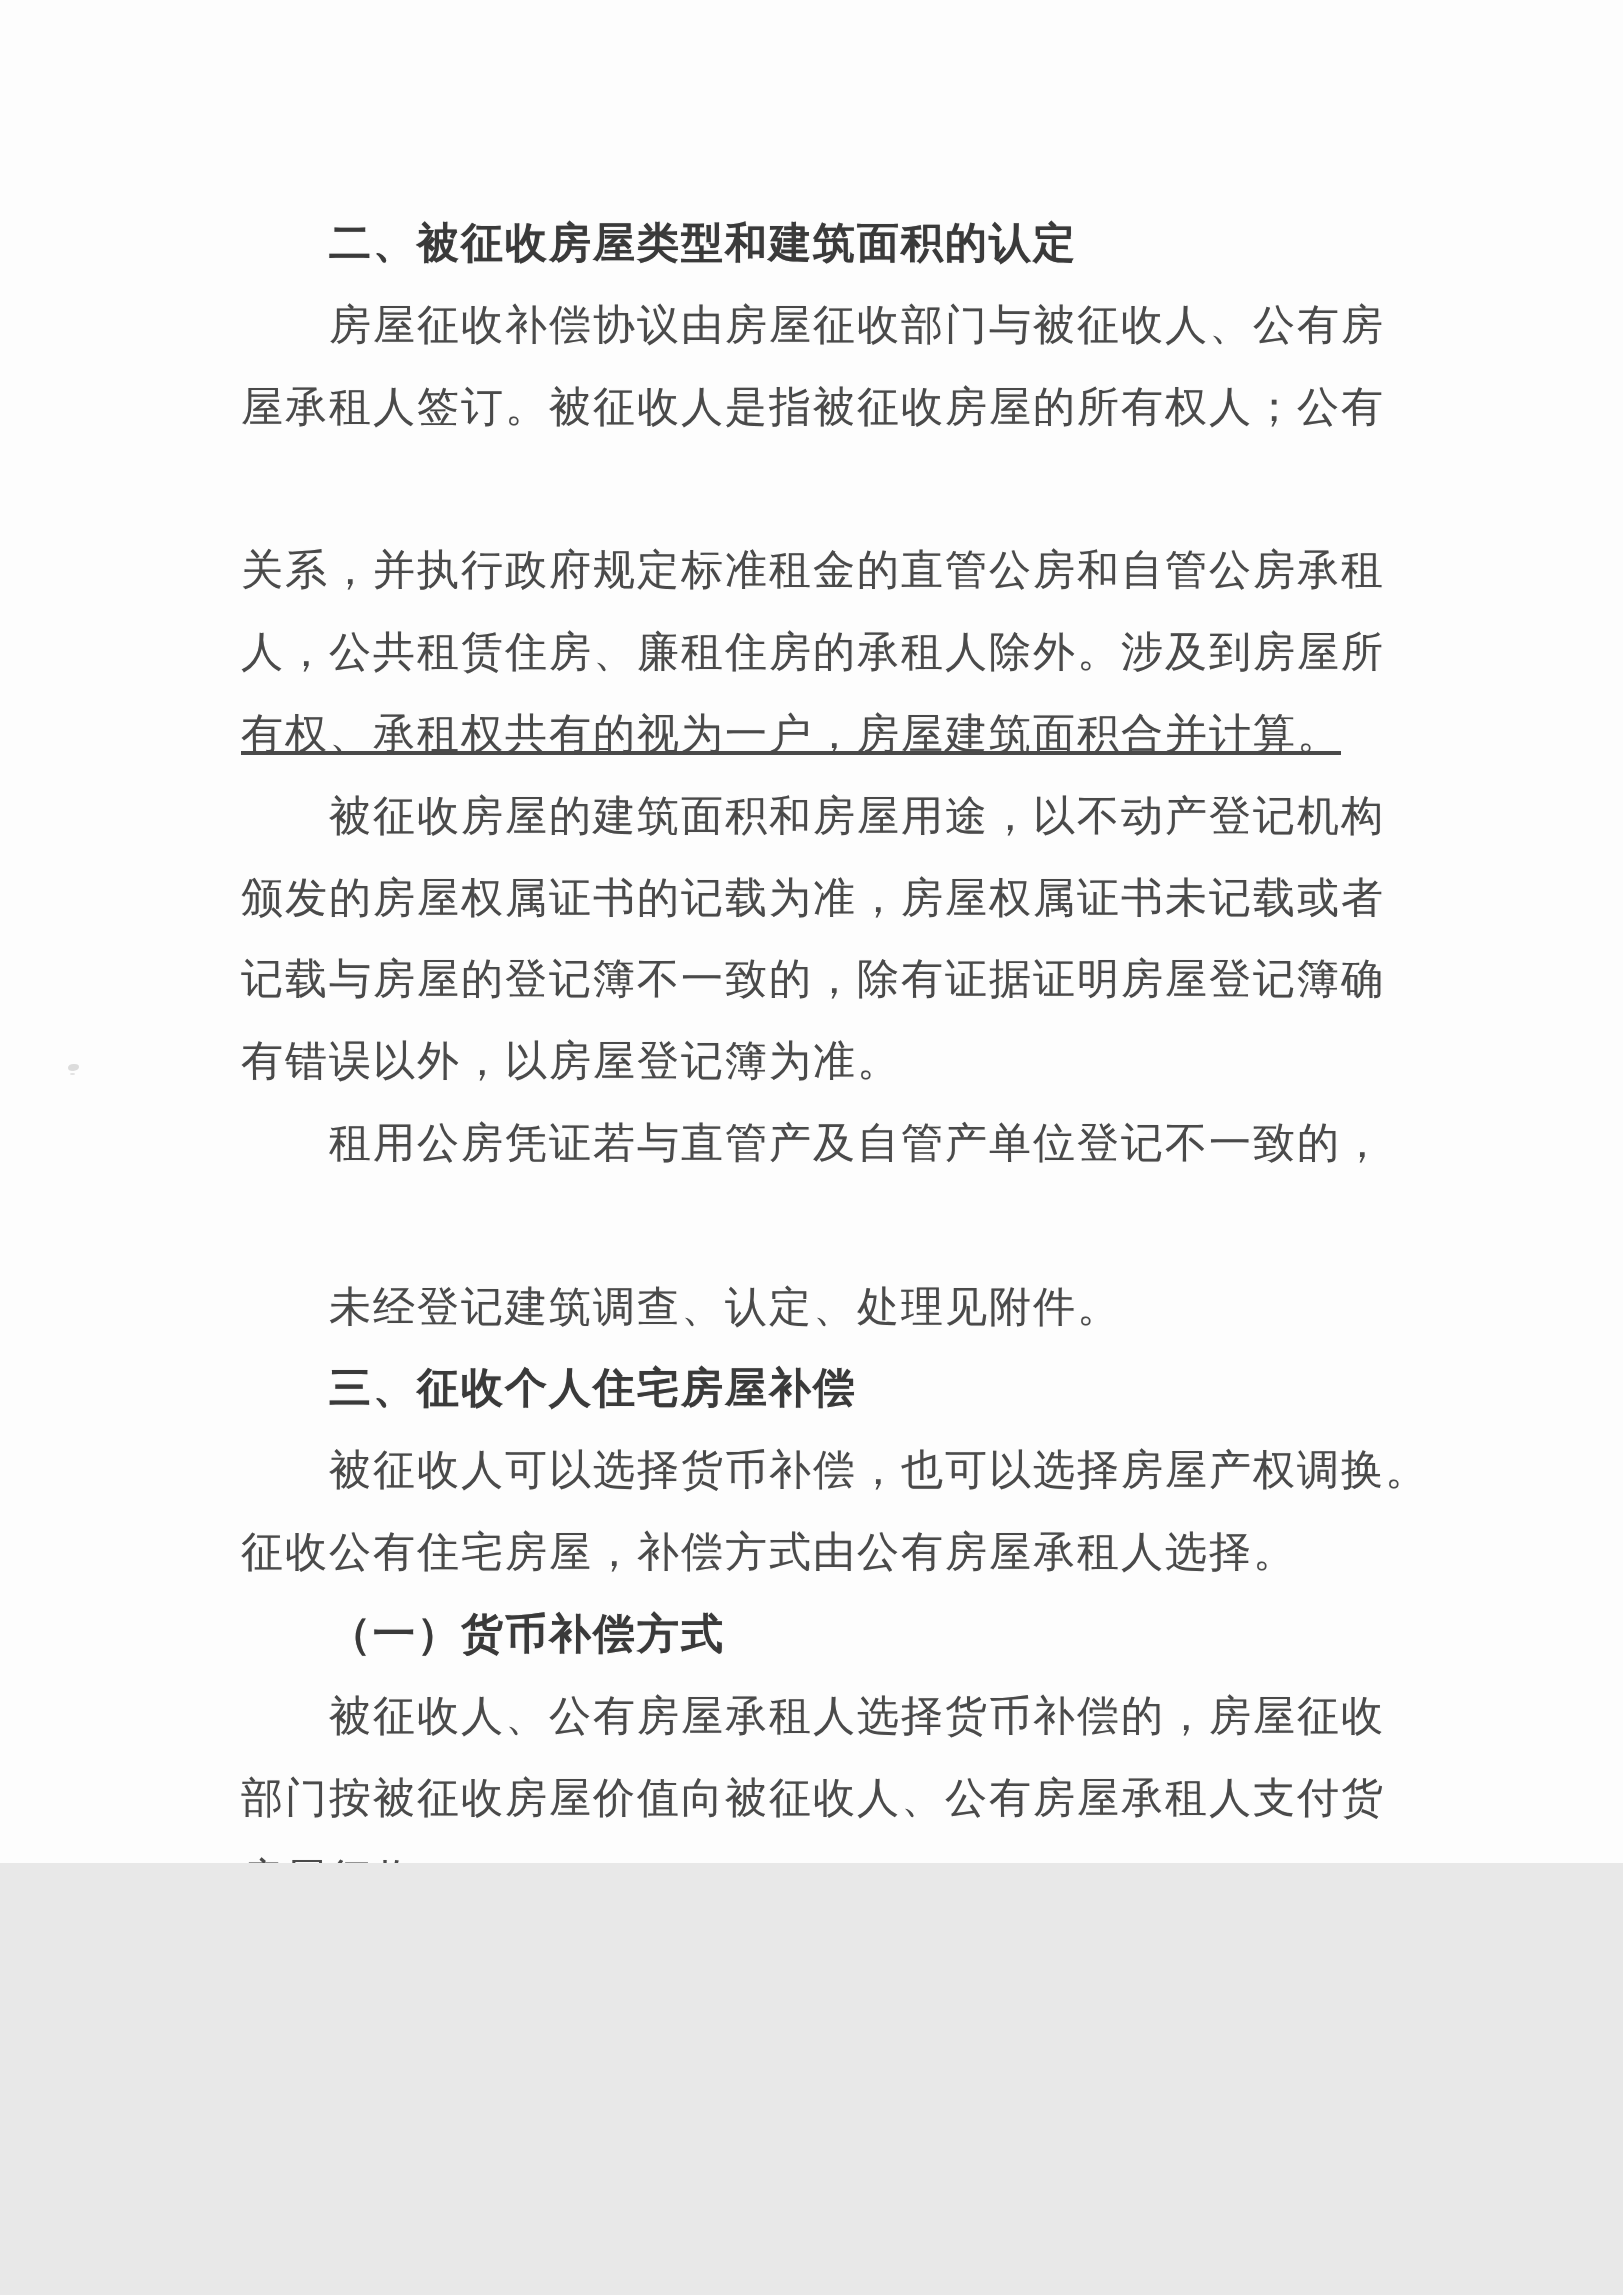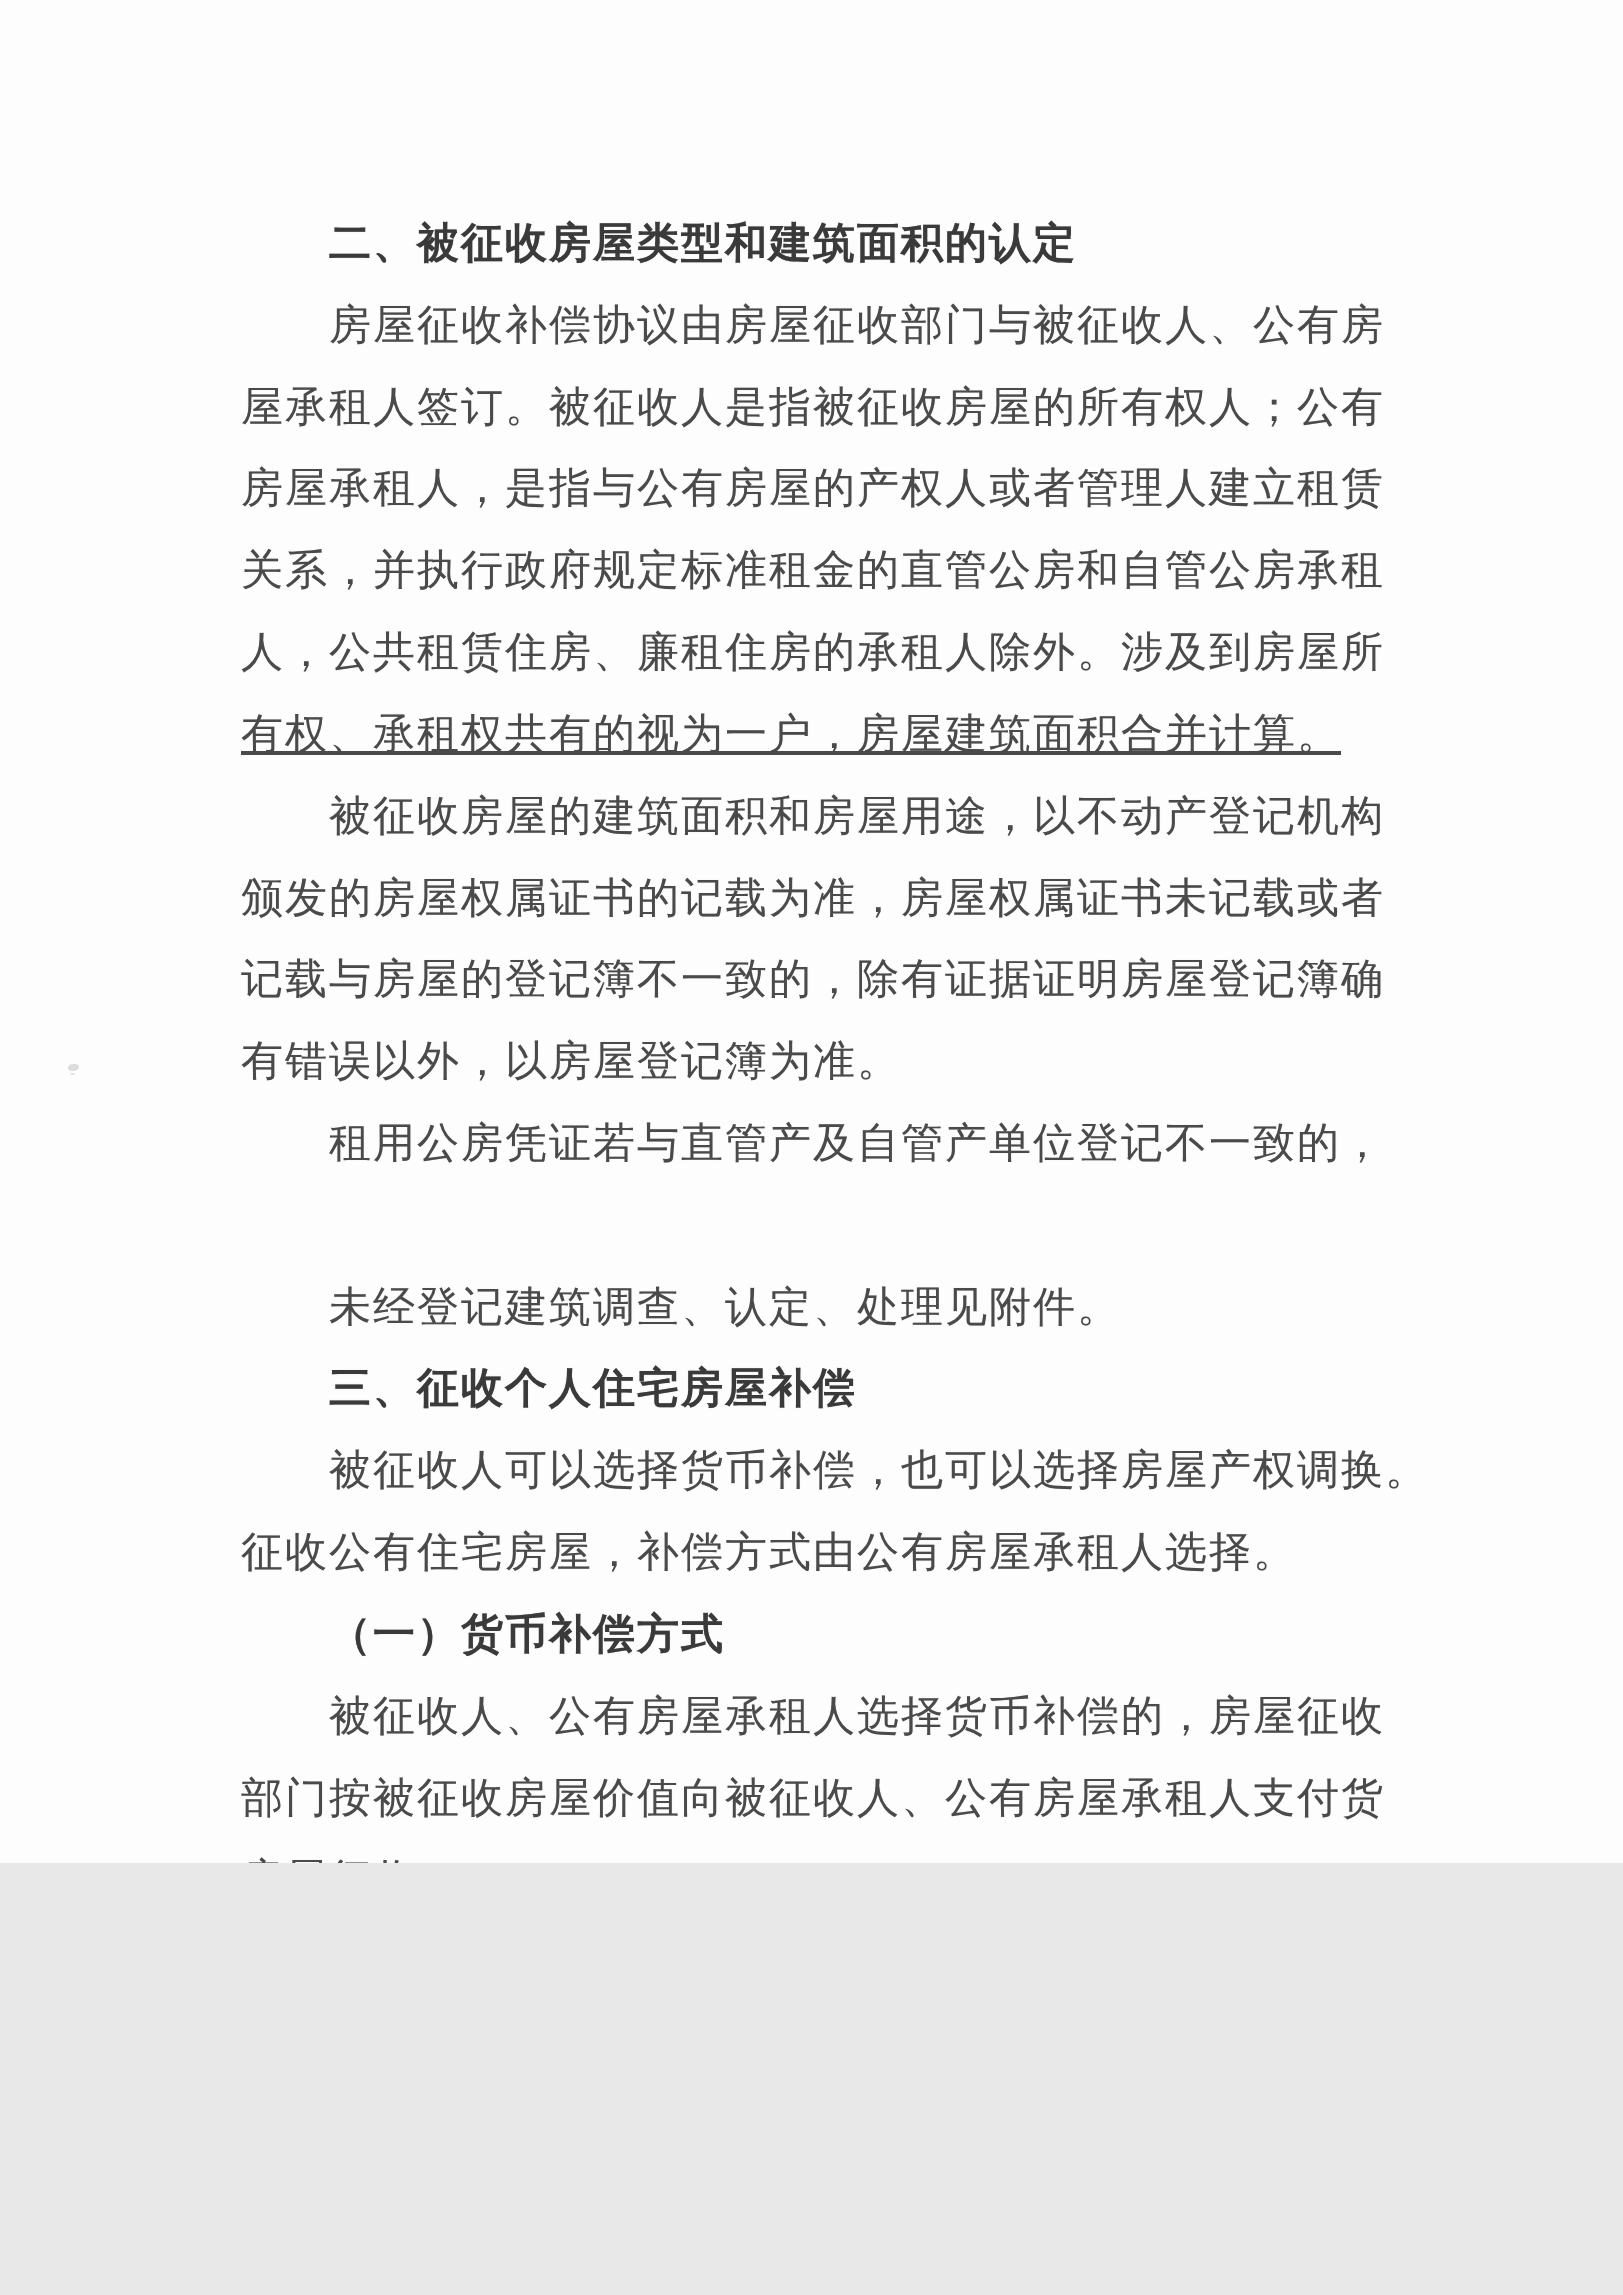--- a/index.html
+++ b/index.html
@@ -60,21 +60,20 @@
   }
 </style>
 </head>
 <body>
 
 <div class="page">
   <div class="textblock" id="lines">
       <div class="line indent bold" style="top: 218px;">二、被征收房屋类型和建筑面积的认定</div>
       <div class="line indent" style="top: 300px;">房屋征收补偿协议由房屋征收部门与被征收人、公有房</div>
       <div class="line" style="top: 382px;">屋承租人签订。被征收人是指被征收房屋的所有权人；公有</div>
-      <div class="line" style="top: 463px;">房屋承租人，是指与公有房屋的产权人或者管理人建立租赁</div>
       <div class="line" style="top: 545px;">关系，并执行政府规定标准租金的直管公房和自管公房承租</div>
       <div class="line" style="top: 627px;">人，公共租赁住房、廉租住房的承租人除外。涉及到房屋所</div>
       <div class="line" style="top: 709px; text-decoration: underline;">有权、承租权共有的视为一户，房屋建筑面积合并计算。</div>
       <div class="line indent" style="top: 791px;">被征收房屋的建筑面积和房屋用途，以不动产登记机构</div>
       <div class="line" style="top: 873px;">颁发的房屋权属证书的记载为准，房屋权属证书未记载或者</div>
       <div class="line" style="top: 954px;">记载与房屋的登记簿不一致的，除有证据证明房屋登记簿确</div>
       <div class="line" style="top: 1036px;">有错误以外，以房屋登记簿为准。</div>
       <div class="line indent" style="top: 1118px;">租用公房凭证若与直管产及自管产单位登记不一致的，</div>
       <div class="line indent" style="top: 1282px;">未经登记建筑调查、认定、处理见附件。</div>
       <div class="line indent bold" style="top: 1363px;">三、征收个人住宅房屋补偿</div>

